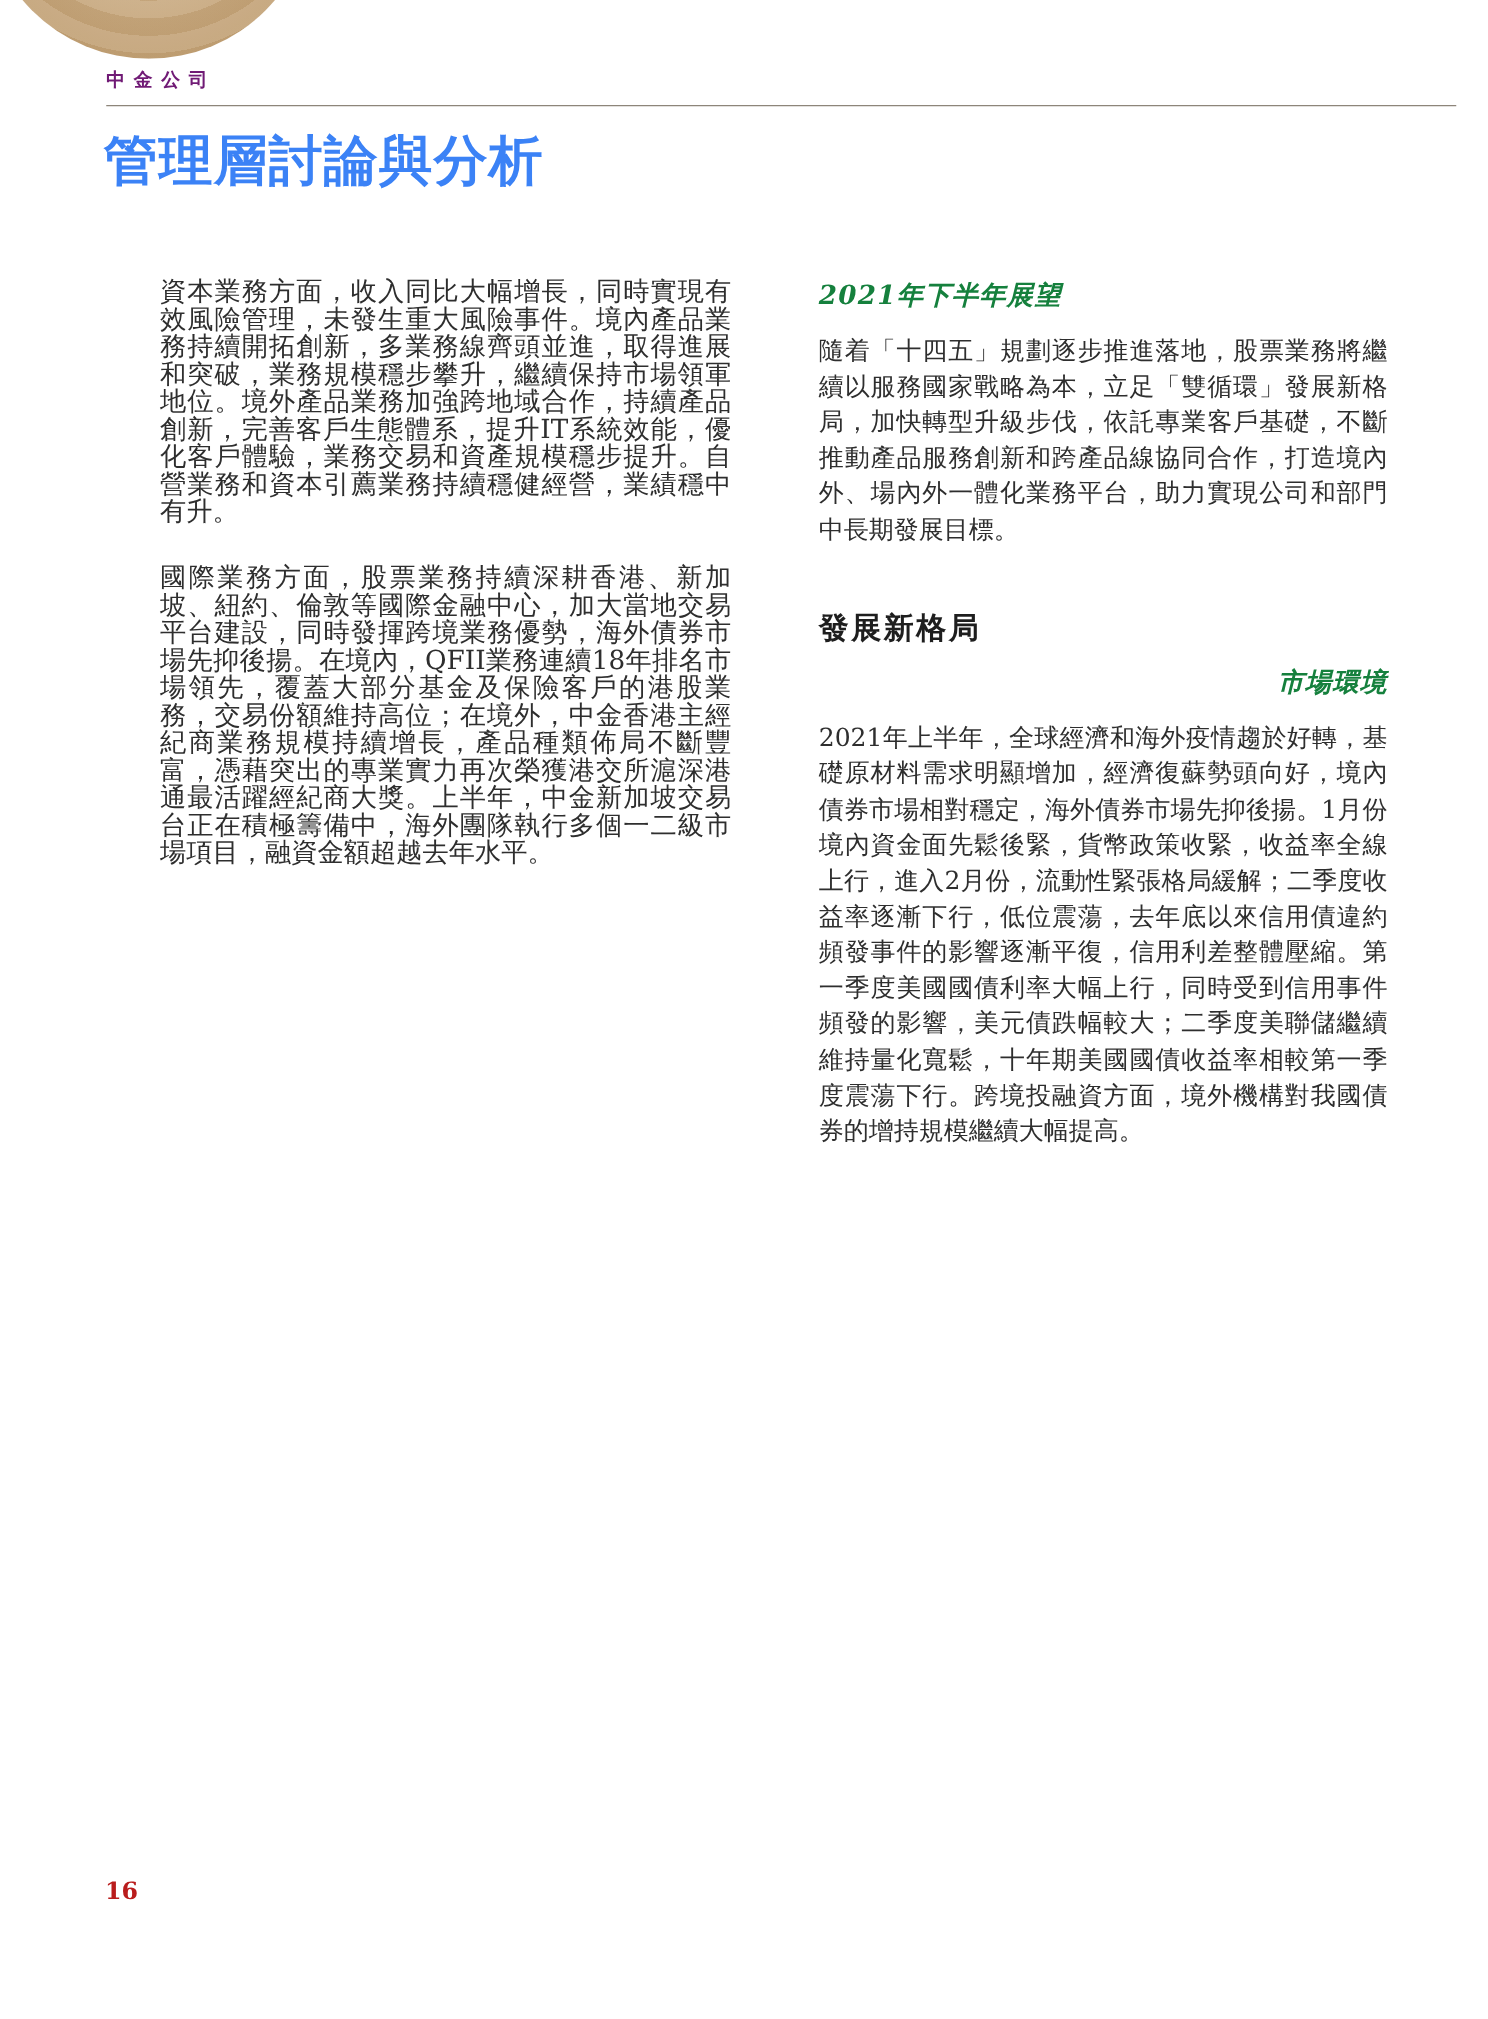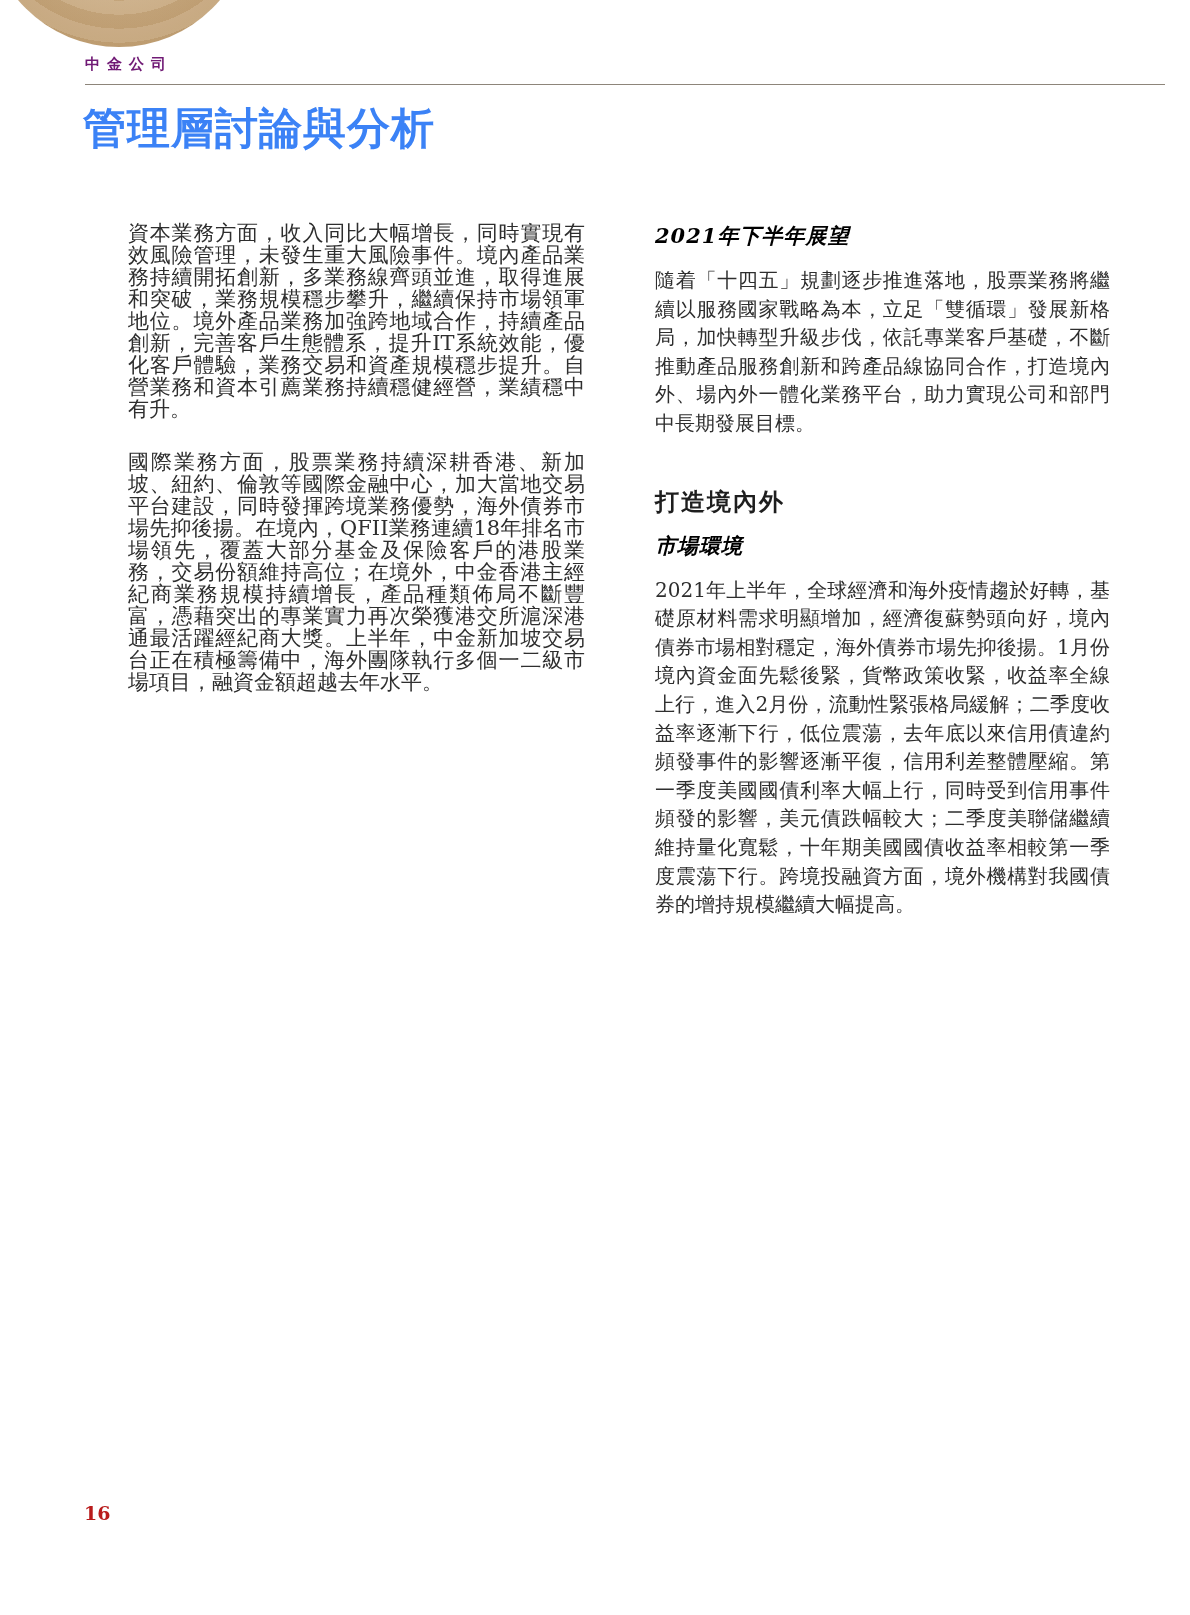--- a/index.html
+++ b/index.html
@@ -66,33 +66,33 @@
   .col p {
     text-align: justify;
     text-justify: inter-ideograph;
   }
   .col-left p  { font-size: 21px; line-height: 22px; }
   .col-left p + p { margin-top: 31px; }
   .col-right p { font-size: 20px; line-height: 28.6px; }
   .h-gold {
     font-style: italic;
     font-weight: bold;
-    color: #000000;
+    color: #15803d;
     font-size: 21px;
     letter-spacing: 1px;
   }
   .h-outlook { margin: 0 0 16px 0; }
   .h-section {
     font-weight: bold;
     color: #1e1e1e;
     font-size: 24px;
     letter-spacing: 2px;
     margin: 48px 0 0 0;
   }
-  .h-sub { margin: 14px 0 16px 0; }
+  .h-sub { margin: 14px 0 16px 0; text-align: right; }
   .page-number {
     position: absolute;
     left: 84px;
     top: 1502px;
     font-size: 19px;
     font-weight: bold;
     color: #b91c1c;
   }
 </style>
 </head>
@@ -109,20 +109,20 @@
   <h1 class="page-title">管理層討論與分析</h1>
 
   <div class="col col-left">
     <p>資本業務方面，收入同比大幅增長，同時實現有效風險管理，未發生重大風險事件。境內產品業務持續開拓創新，多業務線齊頭並進，取得進展和突破，業務規模穩步攀升，繼續保持市場領軍地位。境外產品業務加強跨地域合作，持續產品創新，完善客戶生態體系，提升IT系統效能，優化客戶體驗，業務交易和資產規模穩步提升。自營業務和資本引薦業務持續穩健經營，業績穩中有升。</p>
     <p>國際業務方面，股票業務持續深耕香港、新加坡、紐約、倫敦等國際金融中心，加大當地交易平台建設，同時發揮跨境業務優勢，海外債券市場先抑後揚。在境內，QFII業務連續18年排名市場領先，覆蓋大部分基金及保險客戶的港股業務，交易份額維持高位；在境外，中金香港主經紀商業務規模持續增長，產品種類佈局不斷豐富，憑藉突出的專業實力再次榮獲港交所滬深港通最活躍經紀商大獎。上半年，中金新加坡交易台正在積極籌備中，海外團隊執行多個一二級市場項目，融資金額超越去年水平。</p>
   </div>
 
   <div class="col col-right">
     <h2 class="h-gold h-outlook">2021年下半年展望</h2>
     <p>隨着「十四五」規劃逐步推進落地，股票業務將繼續以服務國家戰略為本，立足「雙循環」發展新格局，加快轉型升級步伐，依託專業客戶基礎，不斷推動產品服務創新和跨產品線協同合作，打造境內外、場內外一體化業務平台，助力實現公司和部門中長期發展目標。</p>
-    <h2 class="h-section">打造境內外</h2>
+    <h2 class="h-section">發展新格局</h2>
     <h3 class="h-gold h-sub">市場環境</h3>
     <p>2021年上半年，全球經濟和海外疫情趨於好轉，基礎原材料需求明顯增加，經濟復蘇勢頭向好，境內債券市場相對穩定，海外債券市場先抑後揚。1月份境內資金面先鬆後緊，貨幣政策收緊，收益率全線上行，進入2月份，流動性緊張格局緩解；二季度收益率逐漸下行，低位震蕩，去年底以來信用債違約頻發事件的影響逐漸平復，信用利差整體壓縮。第一季度美國國債利率大幅上行，同時受到信用事件頻發的影響，美元債跌幅較大；二季度美聯儲繼續維持量化寬鬆，十年期美國國債收益率相較第一季度震蕩下行。跨境投融資方面，境外機構對我國債券的增持規模繼續大幅提高。</p>
   </div>
 
   <div class="page-number">16</div>
 
 </div>
 
 </body></html>

